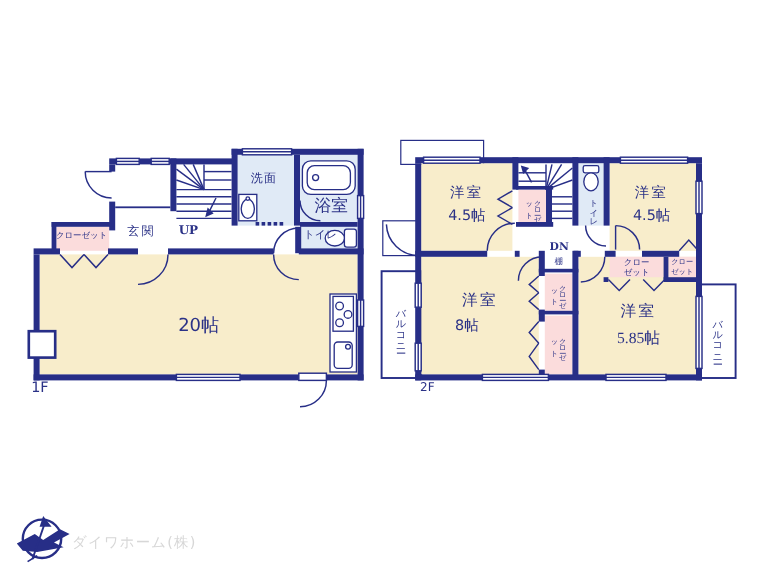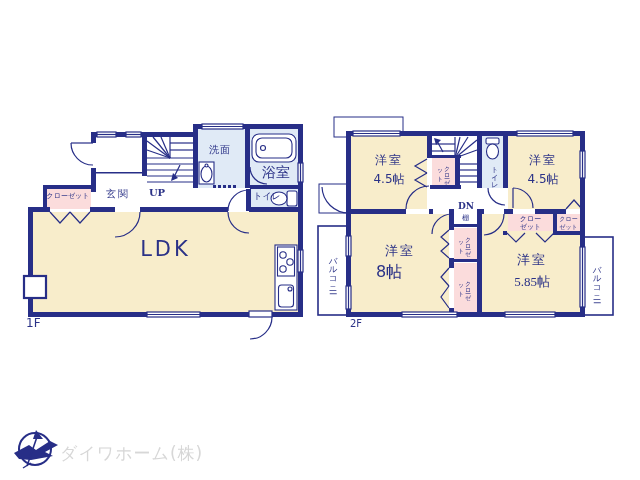--- a/index.html
+++ b/index.html
@@ -315,38 +315,38 @@
       <line x1="23" y1="468" x2="31" y2="463" stroke="var(--logo_mark)" stroke-width="1.4"></line>
     </g>
   </svg>
 
   <div class="txt" style="left:94px;top:149px;width:48px;height:14px;font-size:10px;letter-spacing:2px;margin-top:37px;">玄関</div>
   <div class="txt serif-i" style="left:144px;top:186px;width:26px;height:13px;font-size:10px;">UP</div>
   <div class="txt" style="left:198px;top:143px;width:44px;height:13px;font-size:10px;letter-spacing:1px;">洗面</div>
   <div class="txt" style="left:254px;top:166px;width:44px;height:13px;font-size:14px;">浴室</div>
   <div class="txt" style="left:250px;top:191px;width:34px;height:12px;font-size:9px;">トイレ</div>
   <div class="txt" style="left:45px;top:191px;width:46px;height:11px;font-size:7px;">クローゼット</div>
-  <div class="txt" style="left:33px;top:238px;width:265px;height:24px;font-size:21px;letter-spacing:3px;">LDK</div>
+  <div class="txt" style="left:33px;top:262px;width:265px;height:18px;font-size:15px;">20帖</div>
   <div class="txt" style="left:26px;top:316px;width:32px;height:15px;font-size:12px;justify-content:flex-start;">1F</div>
 
   <div class="txt" style="left:351px;top:153px;width:76px;height:15px;font-size:12px;letter-spacing:2px;">洋室</div>
   <div class="txt" style="left:351px;top:172px;width:76px;height:15px;font-size:12px;">4.5帖</div>
   <div class="txt" style="left:506px;top:153px;width:74px;height:15px;font-size:12px;letter-spacing:2px;">洋室</div>
   <div class="txt" style="left:506px;top:172px;width:74px;height:15px;font-size:12px;">4.5帖</div>
   <div class="txt" style="left:351px;top:243px;width:98px;height:16px;font-size:13px;letter-spacing:2px;">洋室</div>
-  <div class="txt" style="left:351px;top:264px;width:76px;height:15px;font-size:16px;">8帖</div>
+  <div class="txt" style="left:351px;top:264px;width:76px;height:15px;font-size:12px;">8帖</div>
   <div class="txt" style="left:483px;top:252px;width:98px;height:16px;font-size:13px;letter-spacing:2px;">洋室</div>
   <div class="txt" style="left:483px;top:274px;width:98px;height:16px;font-size:13px;font-family:Liberation Serif, serif;">5.85帖</div>
   <div class="txt serif-i" style="left:452px;top:201px;width:28px;height:12px;font-size:9px;">DN</div>
   <div class="txt vtxt" style="left:488px;top:158px;width:11px;height:30px;font-size:7px;">トイレ</div>
   <div class="txt" style="left:454px;top:213px;width:23px;height:11px;font-size:7px;">棚</div>
   <div class="txt" style="left:433px;top:159px;width:22px;height:26px;"><span class="vtxt" style="height:23px;font-size:6px;line-height:7px;">クローゼット</span></div>
   <div class="txt" style="left:454px;top:229px;width:22px;height:29px;"><span class="vtxt" style="height:23px;font-size:6px;line-height:7px;">クローゼット</span></div>
   <div class="txt" style="left:454px;top:270px;width:22px;height:34px;"><span class="vtxt" style="height:23px;font-size:6px;line-height:7px;">クローゼット</span></div>
   <div class="txt" style="left:508px;top:214px;width:45px;height:17px;"><span class="wrap" style="width:24px;font-size:7px;line-height:8px;">クローゼット</span></div>
   <div class="txt" style="left:557px;top:214px;width:23px;height:17px;"><span class="wrap" style="width:20px;font-size:6px;line-height:7.5px;">クローゼット</span></div>
   <div class="txt vtxt" style="left:326px;top:230px;width:14px;height:80px;font-size:8.5px;">バルコニー</div>
   <div class="txt vtxt" style="left:590px;top:244px;width:14px;height:70px;font-size:8.5px;">バルコニー</div>
   <div class="txt" style="left:318px;top:316px;width:32px;height:15px;font-size:10px;justify-content:flex-start;margin-left:32px;">2F</div>
 
-  <div class="txt" style="left:60px;top:441px;width:170px;height:24px;font-size:17px;letter-spacing:1px;color:var(--logo_text);justify-content:flex-start;">ダイワホーム(株)</div>
+  <div class="txt" style="left:60px;top:441px;width:170px;height:24px;font-size:12px;letter-spacing:1px;color:var(--logo_text);justify-content:flex-start;">ダイワホーム(株)</div>
 
 </div>
 
 </body></html>

